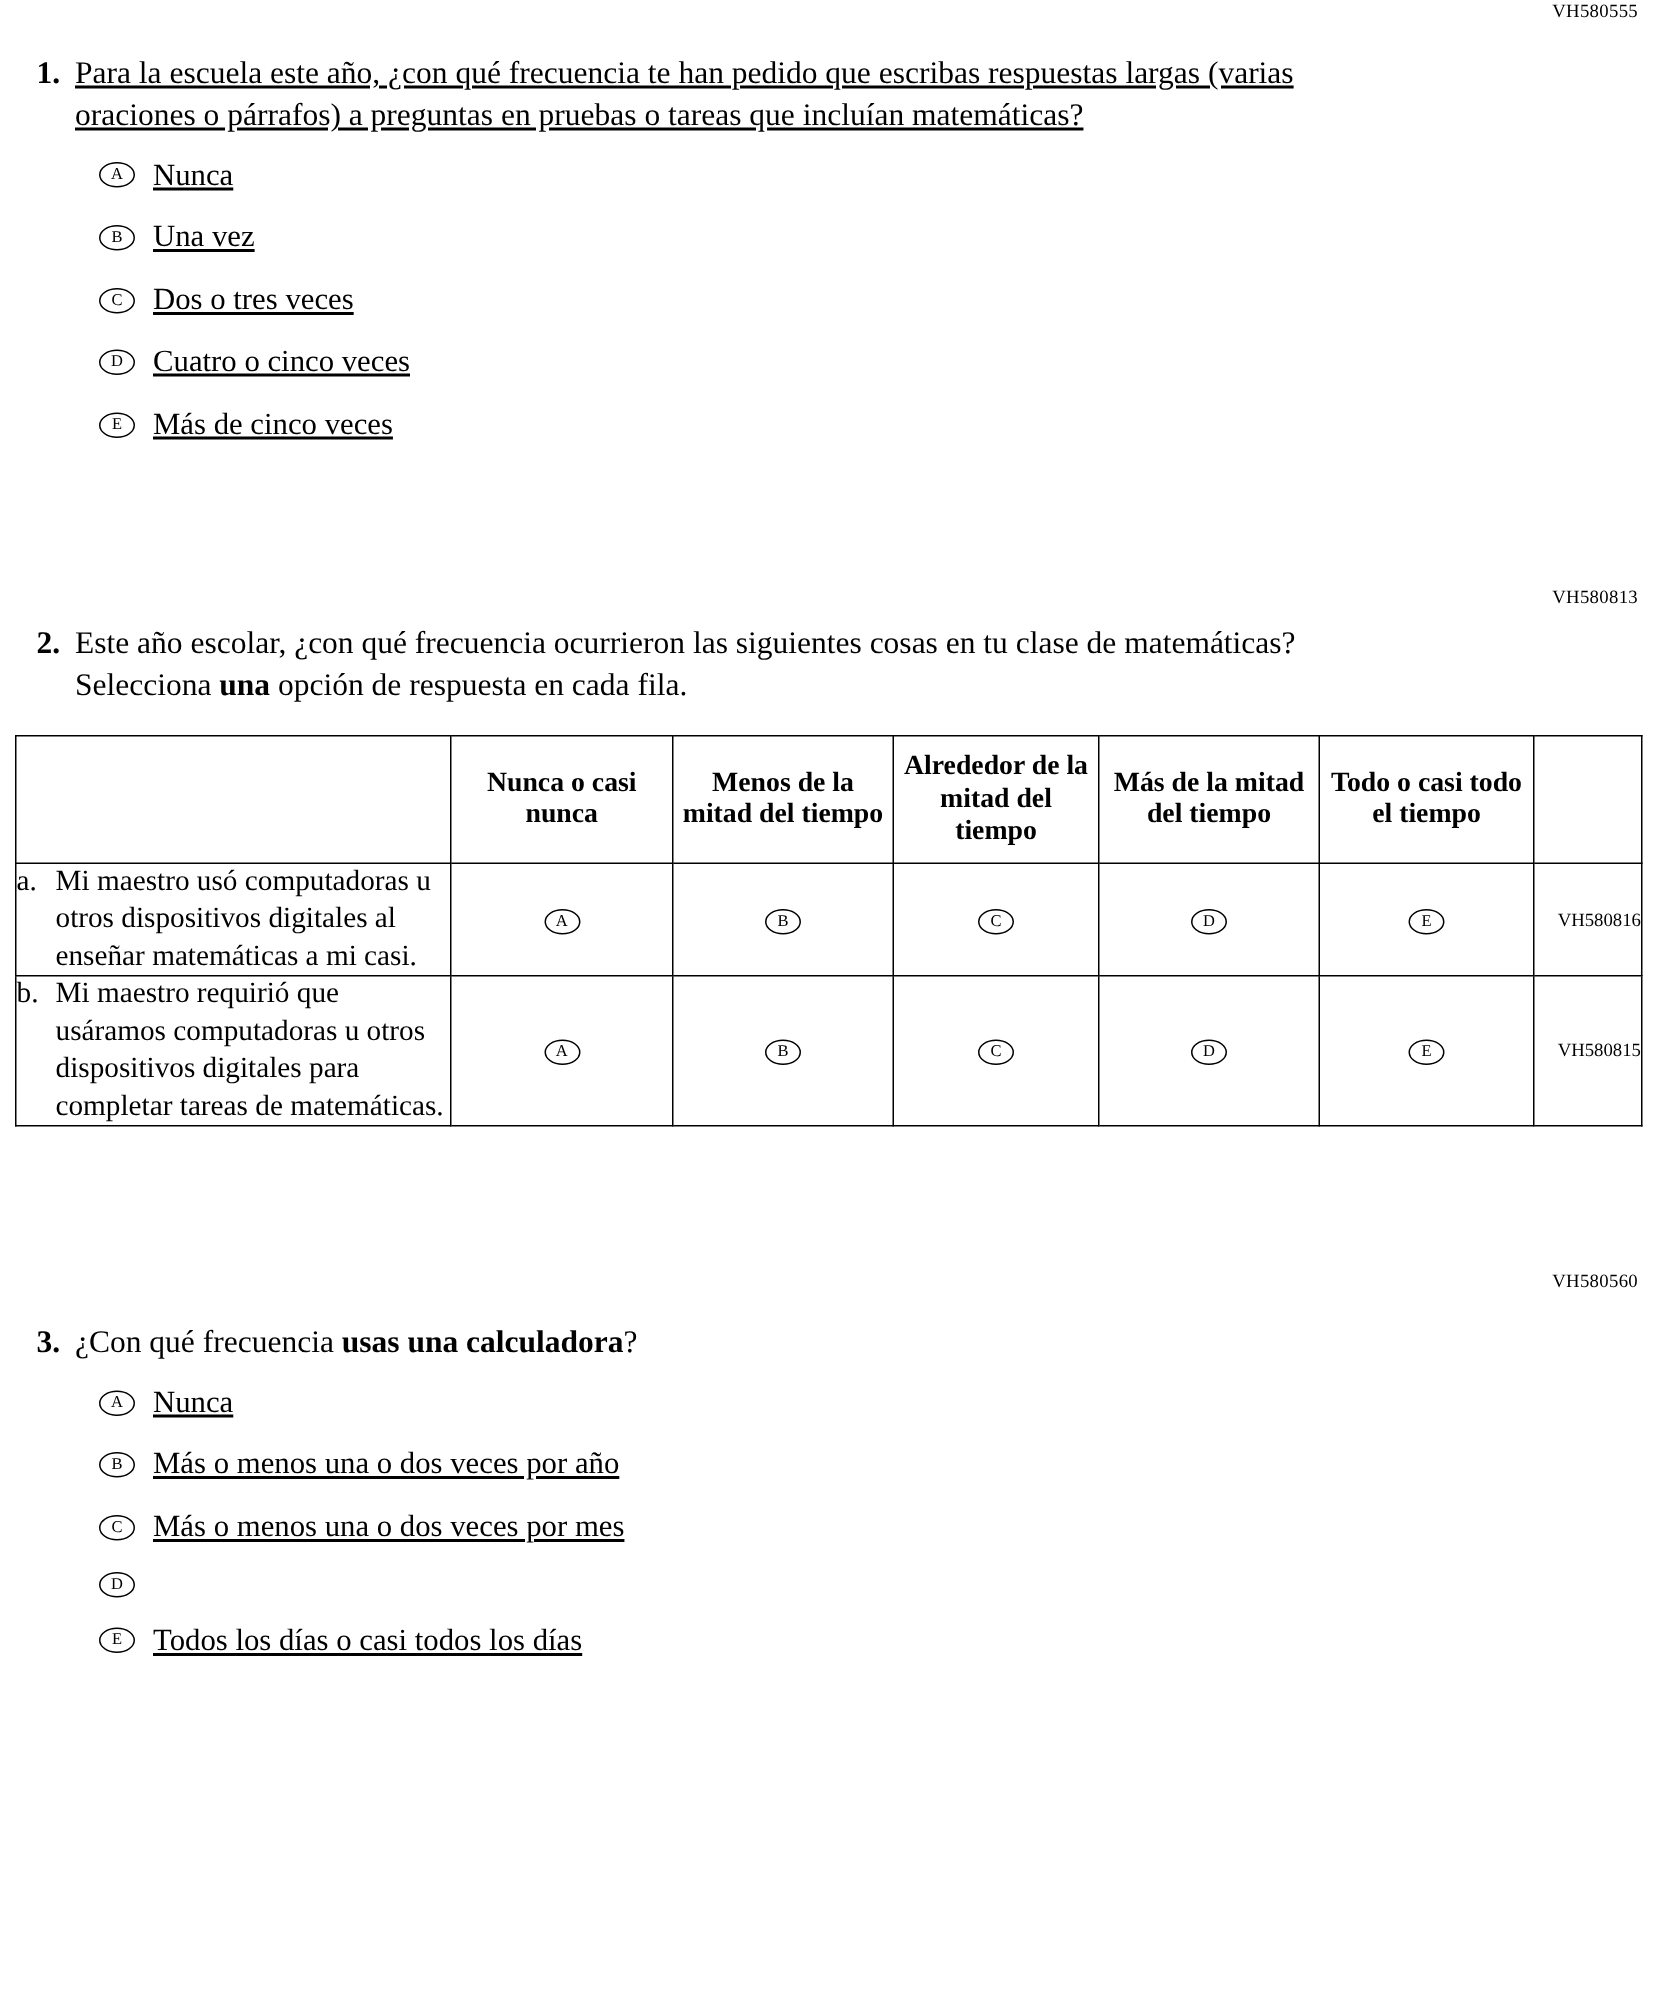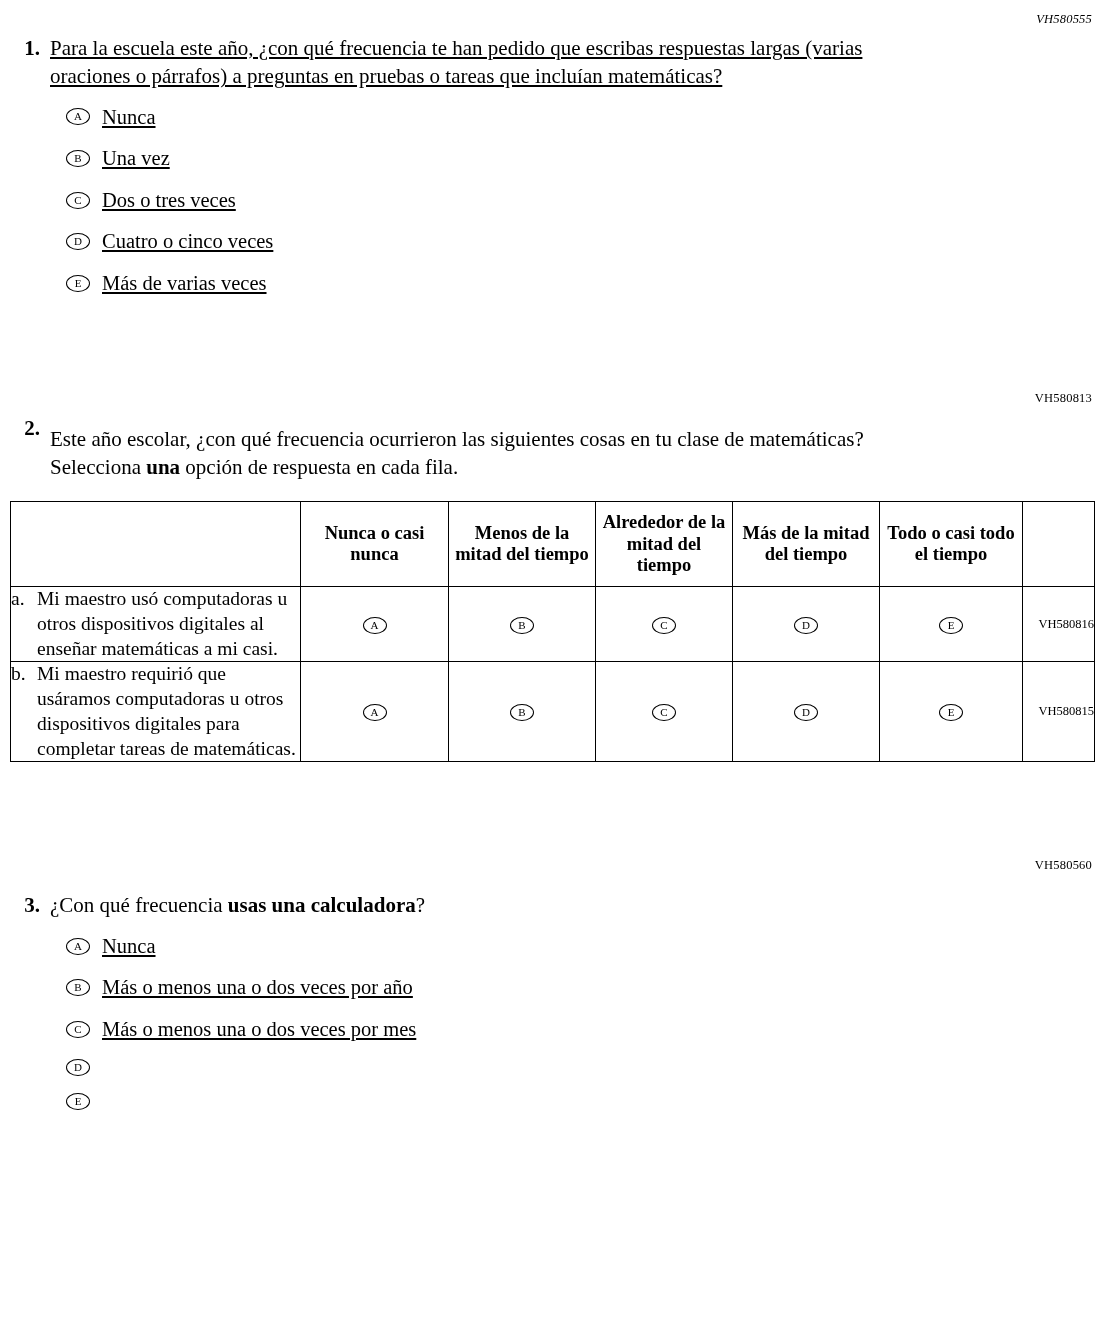--- a/index.html
+++ b/index.html
@@ -23,22 +23,21 @@
   }
   .code {
     font-family: "Liberation Serif", serif;
     font-size: 12.5px;
     letter-spacing: 0.2px;
     text-align: right;
   }
   .code-top {
     position: absolute;
     right: 12px;
-    top: 12px;
-    font-style: italic;
+    top: 0;
   }
   .q-block {
     position: relative;
   }
   .q-row {
     display: flex;
     align-items: flex-start;
   }
   .q-num {
     font-weight: bold;
@@ -172,32 +171,32 @@
       <div class="option">
         <span class="bubble">C</span>
         <span class="option-label">Dos o tres veces</span>
       </div>
       <div class="option">
         <span class="bubble">D</span>
         <span class="option-label">Cuatro o cinco veces</span>
       </div>
       <div class="option">
         <span class="bubble">E</span>
-        <span class="option-label">Más de varias veces</span>
+        <span class="option-label">Más de cinco veces</span>
       </div>
     </div>
   </div>
 
   <div class="spacer-1"></div>
 
   <div class="q-block">
     <div class="code code-right">VH580813</div>
     <div class="q-row" style="margin-top:8px;">
       <div class="q-num">2.</div>
-      <div class="q-text" style="max-width:880px;margin-top:11px;"><span>Este año escolar, ¿con qué frecuencia ocurrieron las siguientes cosas en tu clase de matemáticas? Selecciona </span><b>una</b><span> opción de respuesta en cada fila.</span></div>
+      <div class="q-text" style="max-width:880px;"><span>Este año escolar, ¿con qué frecuencia ocurrieron las siguientes cosas en tu clase de matemáticas? Selecciona </span><b>una</b><span> opción de respuesta en cada fila.</span></div>
     </div>
 
     <div class="matrix-wrap">
       <table class="matrix">
         <colgroup>
           <col style="width:290px">
           <col style="width:148px">
           <col style="width:147px">
           <col style="width:137px">
           <col style="width:147px">
@@ -268,17 +267,18 @@
       </div>
       <div class="option">
         <span class="bubble">C</span>
         <span class="option-label">Más o menos una o dos veces por mes</span>
       </div>
       <div class="option">
         <span class="bubble">D</span>
       </div>
       <div class="option">
         <span class="bubble">E</span>
+        <span class="option-label">Todos los días o casi todos los días</span>
       </div>
     </div>
   </div>
 
 </div>
 
 </body></html>

